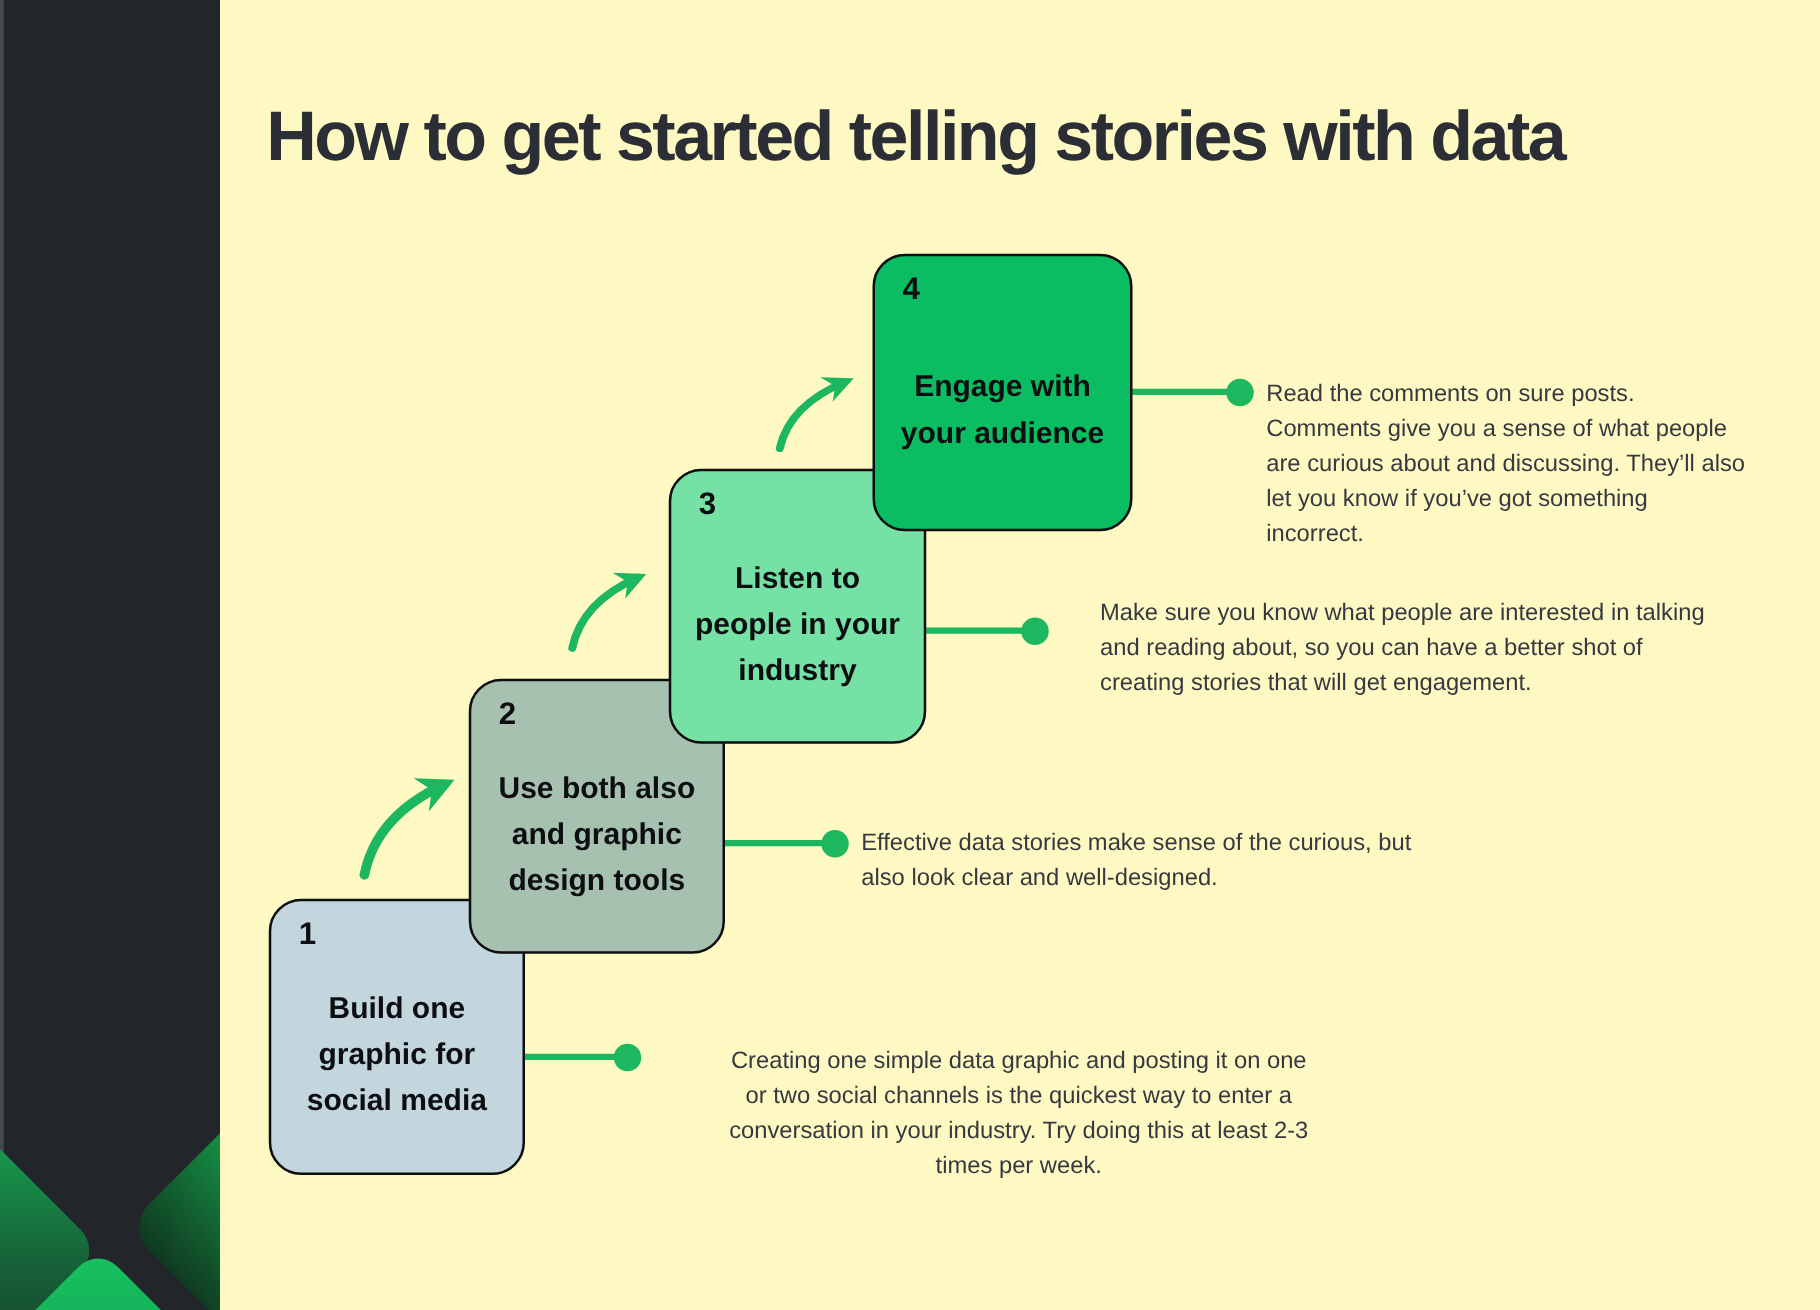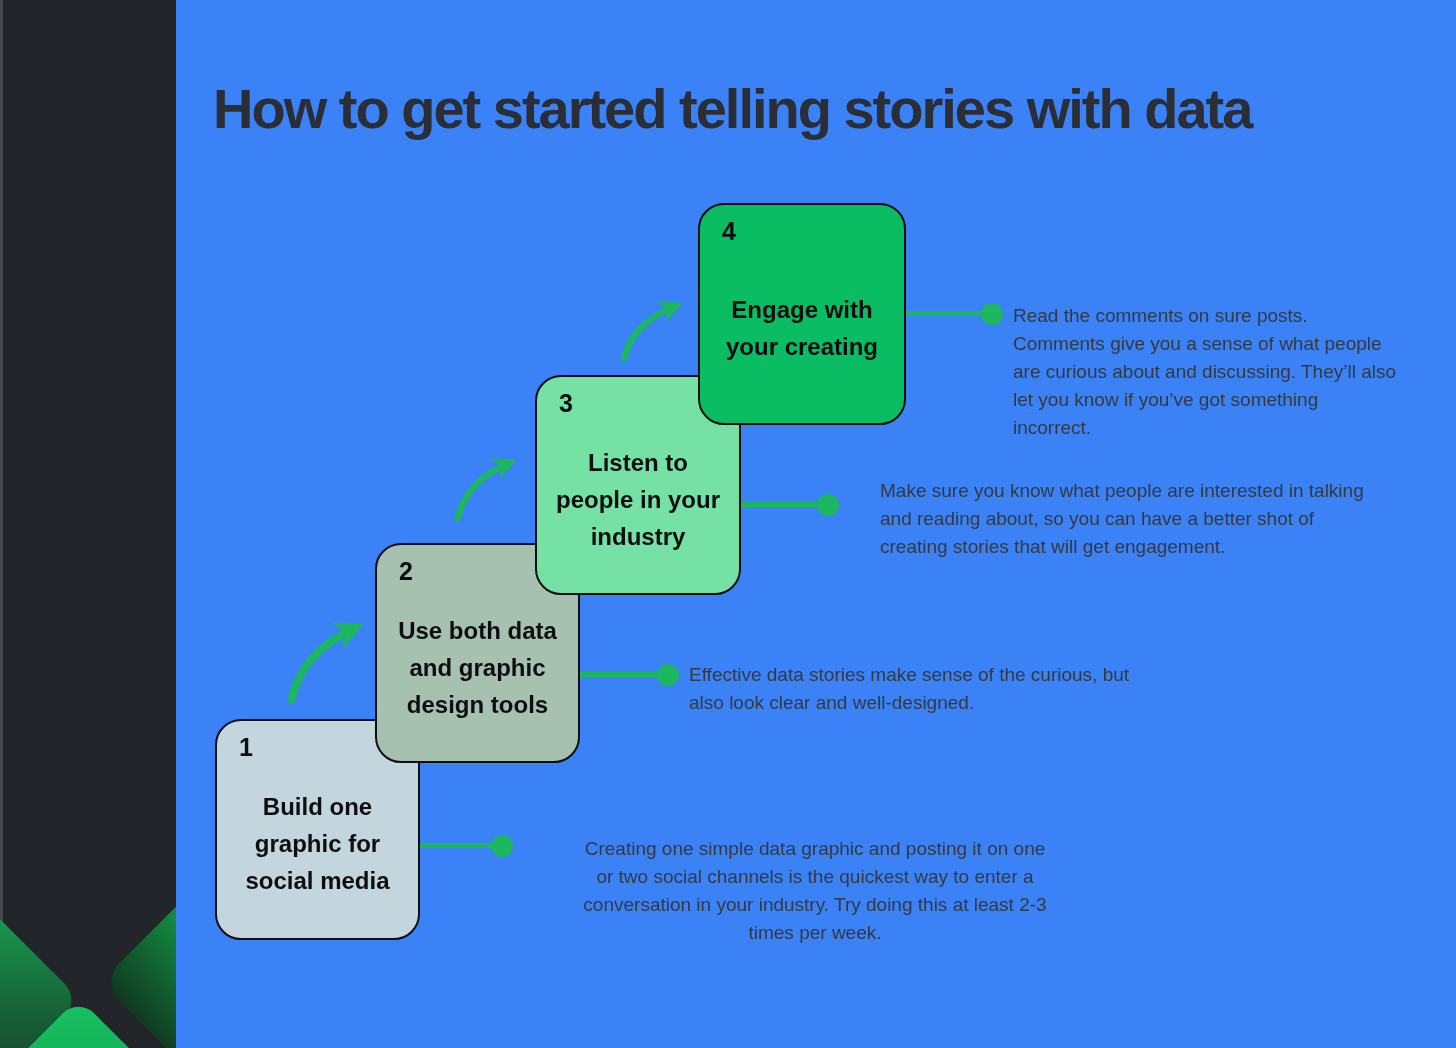--- a/index.html
+++ b/index.html
@@ -1,20 +1,20 @@
 <!DOCTYPE html>
 <html><head>
 <meta charset="utf-8">
 <style>
   html,body{margin:0;padding:0;background:#ffffff;}
   #canvas{
     position:relative;
     width:1456px;height:1048px;
     overflow:hidden;
-    background:#3b82f6;
+    background:#fef9c3;
     font-family:"Liberation Sans","DejaVu Sans",sans-serif;
   }
   
   .sidebar{
     position:absolute;left:0;top:0;width:176px;height:1048px;
     background:#222529;overflow:hidden;z-index:5;
   }
   .sidebar::before{
     content:"";position:absolute;left:0;top:0;width:3px;height:100%;
     background:#45484d;
@@ -126,34 +126,34 @@
   <div class="dot dot4" style="background-color: rgb(29, 183, 95);"></div>
 
   <div class="card card1" style="background-color: rgb(195, 213, 221);">
     <span class="num">1</span>
     <div class="card-title">Build one
 graphic for
 social media</div>
   </div>
   <div class="card card2" style="background-color: rgb(166, 193, 176);">
     <span class="num">2</span>
-    <div class="card-title">Use both data
+    <div class="card-title">Use both also
 and graphic
 design tools</div>
   </div>
   <div class="card card3" style="background-color: rgb(117, 225, 165);">
     <span class="num">3</span>
     <div class="card-title">Listen to
 people in your
 industry</div>
   </div>
   <div class="card card4" style="background-color: rgb(10, 189, 98);">
     <span class="num">4</span>
     <div class="card-title">Engage with
-your creating</div>
+your audience</div>
   </div>
 
   <p class="desc t1" style="color: rgb(54, 57, 63);">Creating one simple data graphic and posting it on one
 or two social channels is the quickest way to enter a
 conversation in your industry. Try doing this at least 2-3
 times per week.</p>
   <p class="desc t2" style="color: rgb(54, 57, 63);">Effective data stories make sense of the curious, but
 also look clear and well-designed.</p>
   <p class="desc t3" style="color: rgb(54, 57, 63);">Make sure you know what people are interested in talking
 and reading about, so you can have a better shot of

